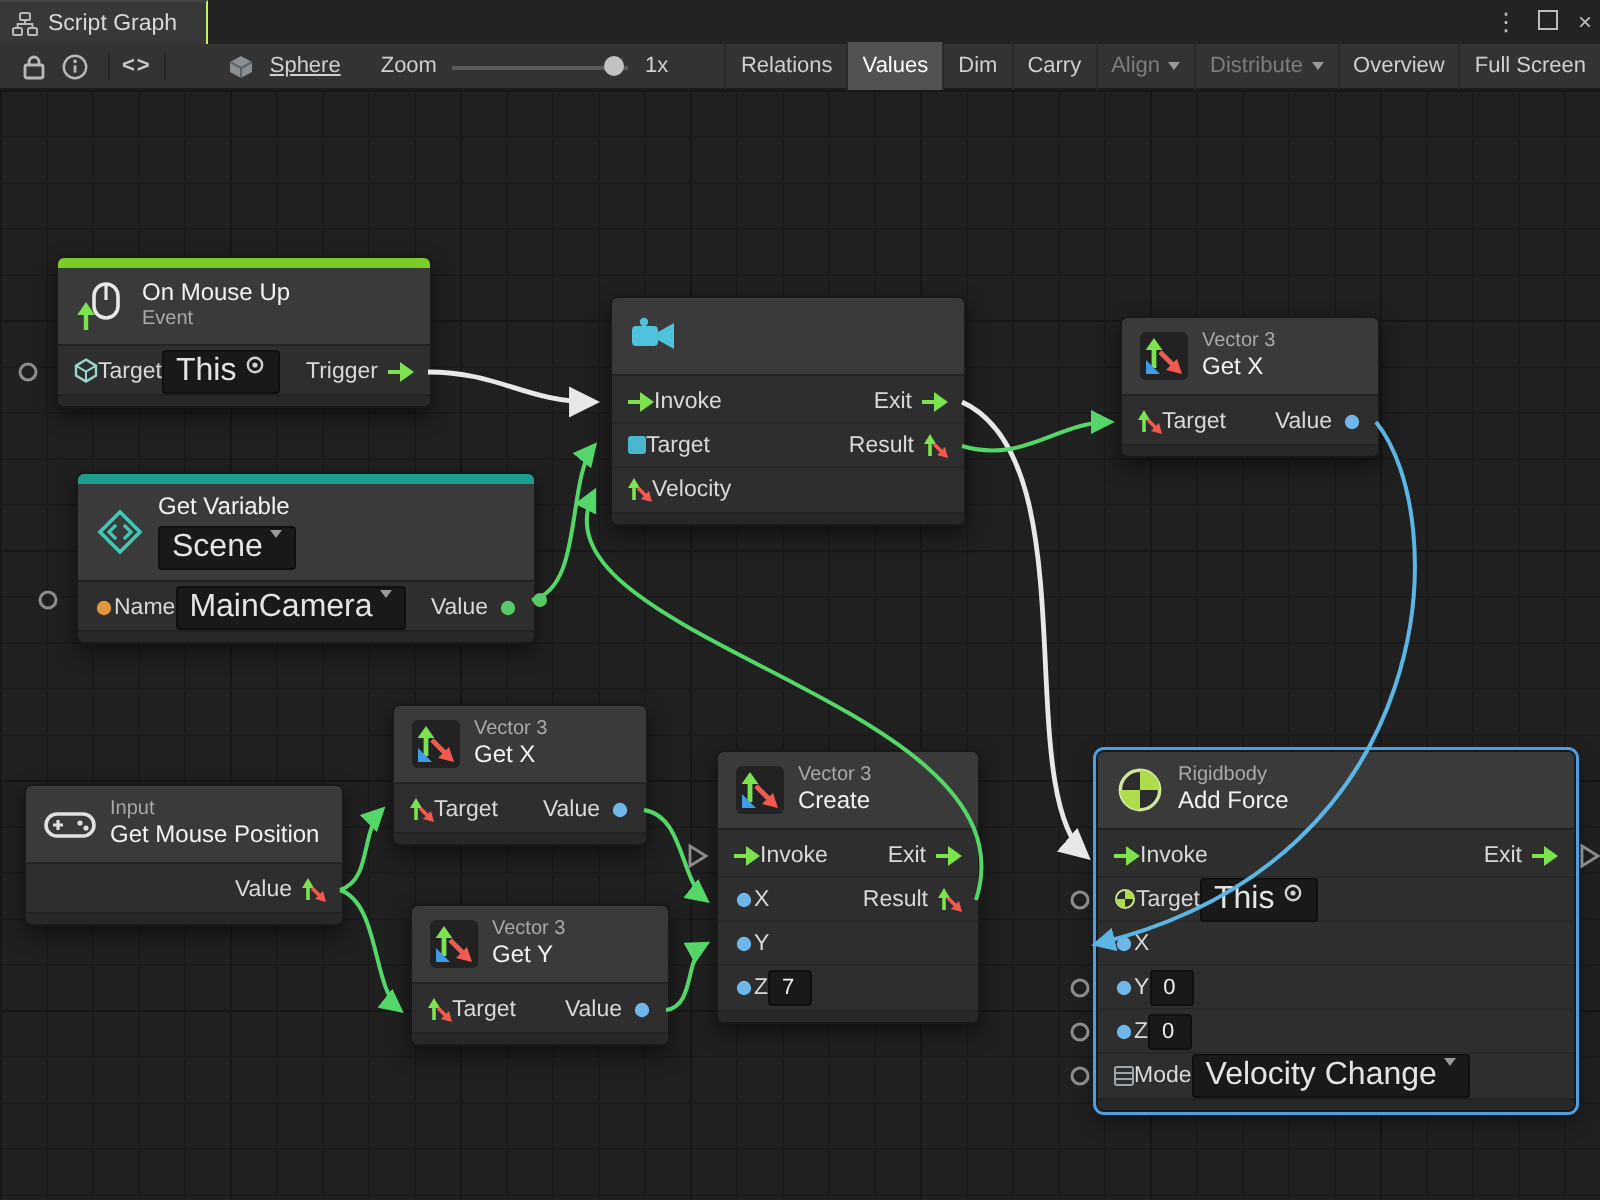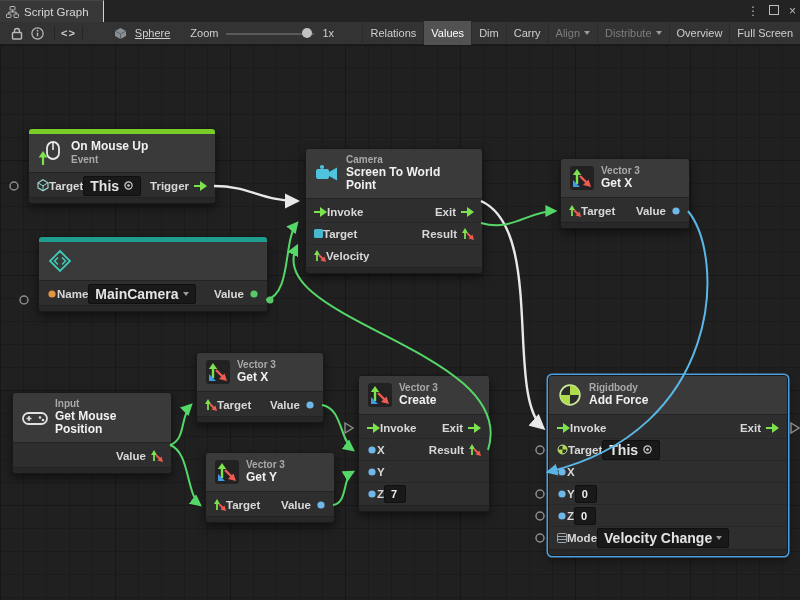--- a/index.html
+++ b/index.html
@@ -33,41 +33,41 @@
   .tb-btn.disabled{color:#7d7d7d;cursor:default;}
   .caret{width:0;height:0;border-left:3.5px solid transparent;border-right:3.5px solid transparent;border-top:4px solid #9a9a9a;}
 
   
   .canvas{position:absolute;top:45px;left:0;right:0;bottom:0;background-color:#202020;
     background-image:
       linear-gradient(#171717 1px, transparent 1px),
       linear-gradient(90deg,#171717 1px, transparent 1px),
       linear-gradient(#1b1b1b 1px, transparent 1px),
       linear-gradient(90deg,#1b1b1b 1px, transparent 1px);
-    background-size:115px 115px,115px 115px,23px 23px,23px 23px;font-weight:bold;}
+    background-size:115px 115px,115px 115px,23px 23px,23px 23px;}
 
   
   .node{position:absolute;background:#2e2e2e;border:1px solid #191919;border-radius:4px;
         box-shadow:0 4px 10px rgba(0,0,0,.5);font-size:11.5px;color:#d8d8d8;z-index:2;}
   .node.selected{box-shadow:0 0 0 1.5px #4C9FE0,0 4px 10px rgba(0,0,0,.5);}
   .strip{height:5px;border-radius:3px 3px 0 0;}
   .nhead{display:flex;align-items:center;gap:7px;min-height:28px;padding:5px 9px;background:#3a3a3a;
          border-bottom:1px solid #232323;border-radius:3px 3px 0 0;}
   .strip + .nhead{border-radius:0;}
   .nicon{display:flex;align-items:center;flex:0 0 auto;}
   .ntext{display:flex;flex-direction:column;line-height:1.15;}
   .cat{color:#a9a9a9;font-size:10px;}
   .ttl{color:#f1f1f1;font-size:12px;}
   .nbody{padding:2px 0 0;}
   .prow{display:flex;align-items:center;height:21px;padding:0 8px;gap:5px;border-bottom:1px solid rgba(0,0,0,.12);}
   .prow:last-child{border-bottom:none;}
   .pleft{display:flex;align-items:center;gap:0;}
   .pright{margin-left:auto;display:flex;align-items:center;gap:5px;}
-  .chip{display:inline-flex;align-items:center;gap:4px;background:#191919;border:1px solid #101010;
-        border-radius:2px;padding:1px 6px;font-size:14px;color:#e4e4e4;cursor:pointer;}
+  .chip{display:inline-flex;align-items:flex-start;gap:4px;background:#191919;border:1px solid #101010;
+        border-radius:2px;padding:1px 6px;font-size:16px;color:#e4e4e4;cursor:pointer;}
   .valbox{background:#191919;border:1px solid #101010;border-radius:2px;padding:0 6px;min-width:8px;
           font-size:11px;color:#eee;line-height:16px;cursor:text;}
   .nfoot{height:5px;background:#282828;border-top:1px solid #222;border-radius:0 0 3px 3px;margin-top:1px;}
 
   .wires{position:absolute;top:0;left:0;width:800px;height:555px;z-index:3;pointer-events:none;}
 </style>
 </head>
 <body>
 
 <div class="app">
@@ -208,20 +208,27 @@
 
     <div class="node" style="left:38px;top:191px;width:228px">
       <div class="strip" style="background:#1E9E8E"></div>
       <div class="nhead">
         <span class="nicon">
           <svg width="24" height="24" viewBox="0 0 24 24">
               <path d="M12 2l10 10-10 10L2 12z" fill="none" stroke="#3FC8B4" stroke-width="1.8"></path>
               <path d="M10 8.5 6.5 12l3.5 3.5M14 8.5 17.5 12 14 15.5" fill="none" stroke="#3FC8B4" stroke-width="1.6"></path>
             </svg>
         </span>
+        <span class="ntext">
+          <span class="ttl">Get Variable</span>
+          <span style="margin-top:2px"><span class="chip">
+                <span>Scene</span>
+                <span class="caret"></span>
+              </span></span>
+        </span>
       </div>
       <div class="nbody">
         <div class="prow">
           <span class="pleft">
             <span class="nicon">
                 <svg width="10" height="10">
                   <circle cx="5" cy="5" r="3.6" fill="#E2973F"></circle>
                 </svg>
               </span>
             <span>Name</span>
@@ -244,24 +251,20 @@
     </div>
 
     <div class="node" style="left:305px;top:103px;width:176px">
       <div class="nhead">
         <span class="nicon">
           <svg width="24" height="22" viewBox="0 0 24 22">
               <rect x="1" y="6" width="13" height="10" rx="2" fill="#4FC3DD"></rect>
               <path d="M14 9l8-4.5v13L14 13z" fill="#4FC3DD"></path>
               <circle cx="7" cy="4" r="2.1" fill="#4FC3DD"></circle>
             </svg>
-        </span>
-        <span class="ntext">
-          <span class="cat">Camera</span>
-          <span class="ttl">Screen To World Point</span>
         </span>
       </div>
       <div class="nbody">
         <div class="prow">
           <span class="pleft">
             <span class="nicon">
                 <svg width="13" height="10" viewBox="0 0 13 10">
                   <path d="M0 5h7" stroke="#7CE24E" stroke-width="2"></path>
                   <path d="M6 0l7 5-7 5z" fill="#7CE24E"></path>
                 </svg>

